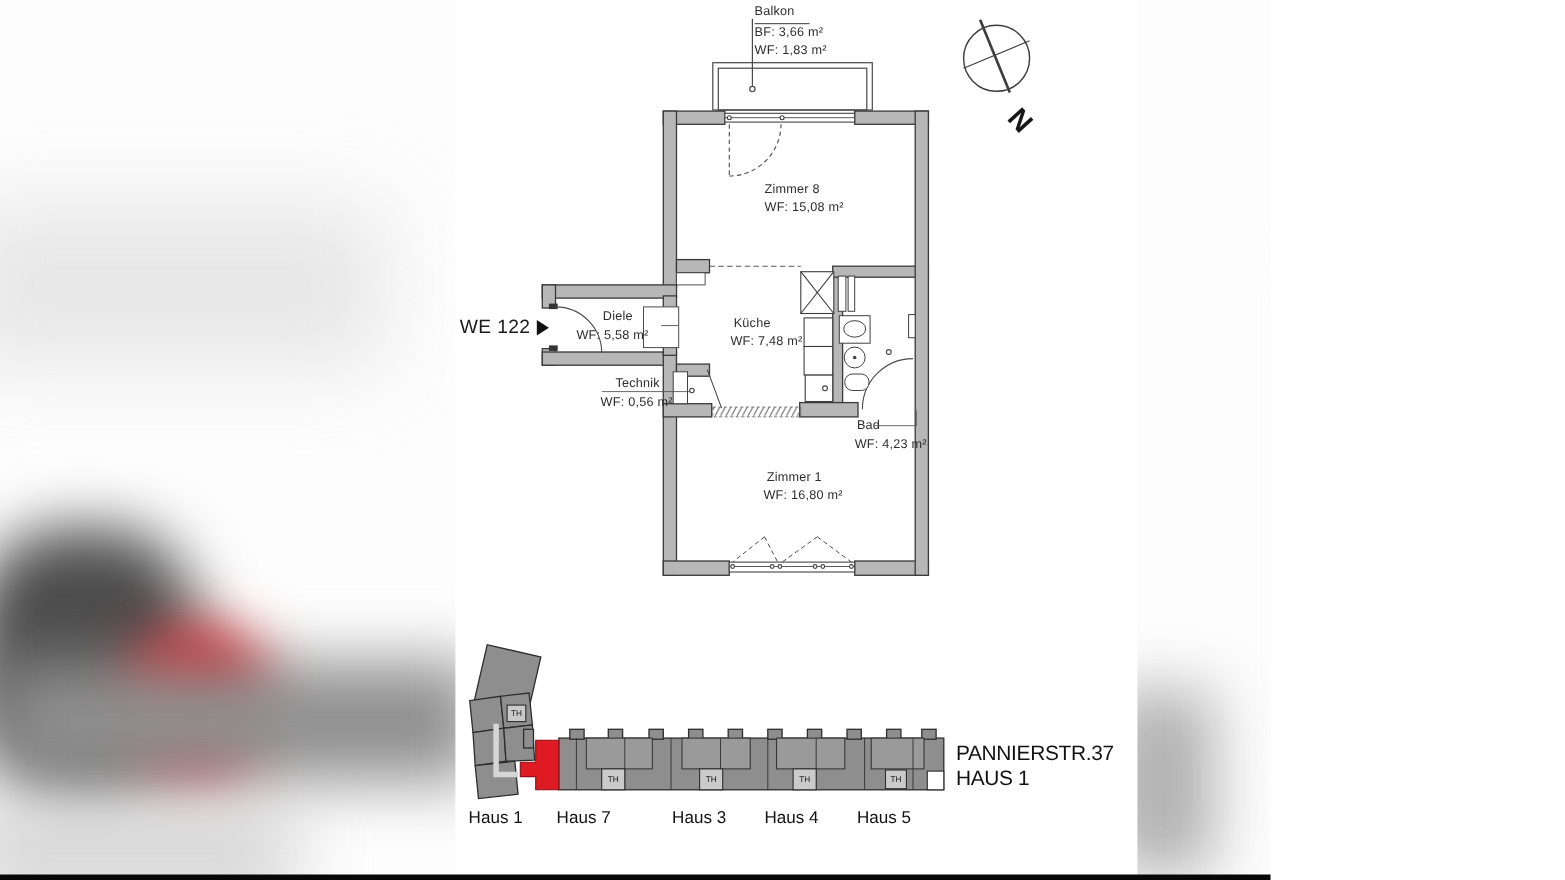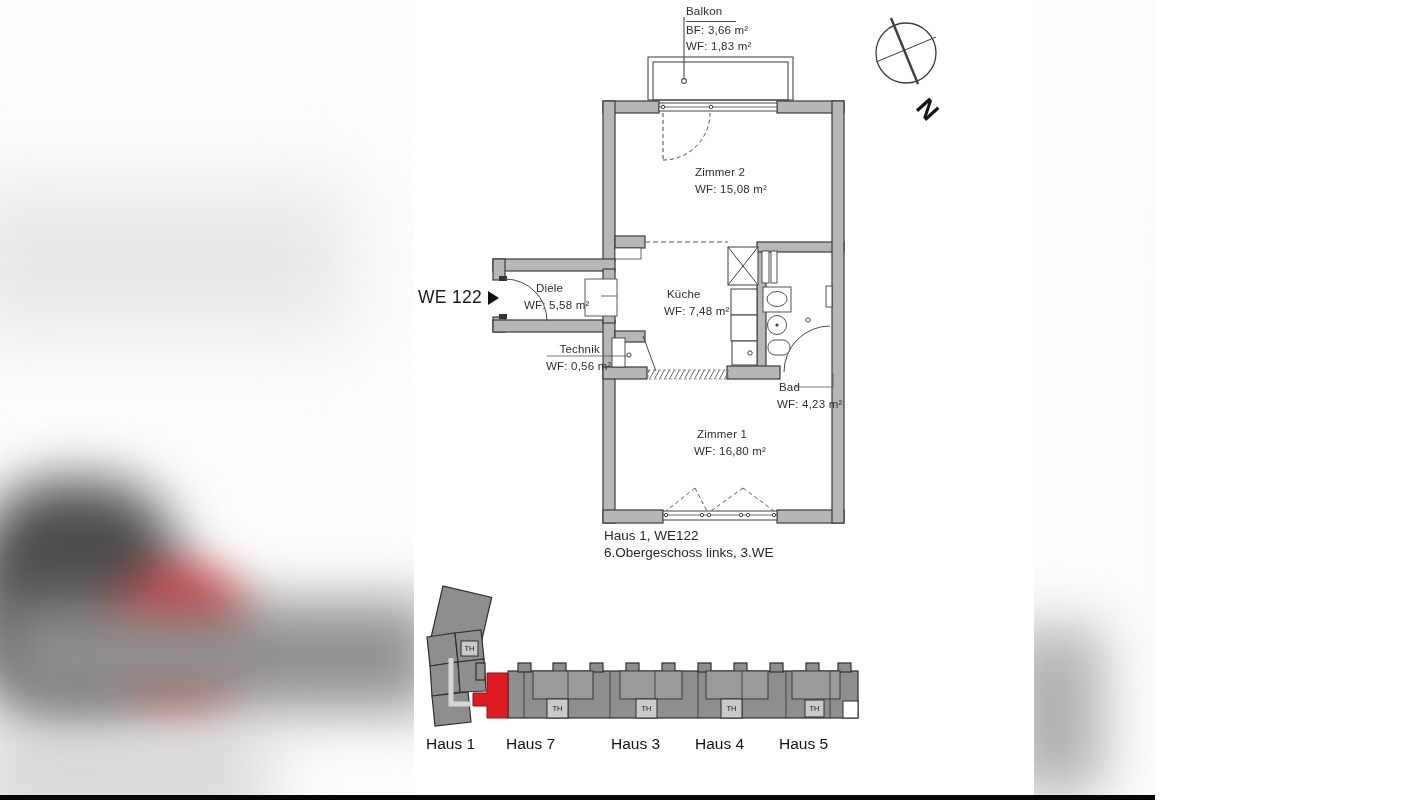--- a/index.html
+++ b/index.html
@@ -195,26 +195,26 @@
     <rect x="843" y="701" width="15" height="17" fill="#ffffff" stroke="#2e2e2e" stroke-width="1"></rect>
   </svg>
 
   <div class="rlabel" style="left:686px;top:3px;">
     <div><span class="uline">Balkon</span></div>
     <div>BF: 3,66 m²</div>
     <div>WF: 1,83 m²</div>
   </div>
 
   <div class="rlabel" style="left:695px;top:164px;">
-    <div>Zimmer 2</div>
+    <div>Zimmer 8</div>
     <div>WF: 15,08 m²</div>
   </div>
 
   <div class="rlabel" style="left:524px;top:280px;">
-    <div style="margin-left:12px;">Diele</div>
+    <div style="margin-left:24px;">Diele</div>
     <div>WF: 5,58 m²</div>
   </div>
 
   <div class="rlabel" style="left:664px;top:286px;">
     <div style="margin-left:3px;">Küche</div>
     <div>WF: 7,48 m²</div>
   </div>
 
   <div class="rlabel" style="left:546px;top:341px;">
     <div style="margin-left:2px;text-align:center;">Technik</div>
@@ -231,25 +231,25 @@
     <div>WF: 16,80 m²</div>
   </div>
 
   <div class="we">
     <span>WE 122</span>
     <span class="tri"></span>
   </div>
 
   <div class="nlabel">N</div>
 
-  <div class="caption">
-    <div>Haus 1, WE122</div>
-    <div>6.Obergeschoss links, 3.WE</div>
-  </div>
-
+
+  <div class="street">
+    <div>PANNIERSTR.37</div>
+    <div>HAUS 1</div>
+  </div>
 
   <div class="haus" style="left:426px;">Haus 1</div>
   <div class="haus" style="left:506px;">Haus 7</div>
   <div class="haus" style="left:611px;">Haus 3</div>
   <div class="haus" style="left:695px;">Haus 4</div>
   <div class="haus" style="left:779px;">Haus 5</div>
 
   <div class="th" style="left:461px;top:641px;width:17px;height:15px;">TH</div>
   <div class="th" style="left:547px;top:699px;width:21px;height:19px;">TH</div>
   <div class="th" style="left:636px;top:699px;width:21px;height:19px;">TH</div>

